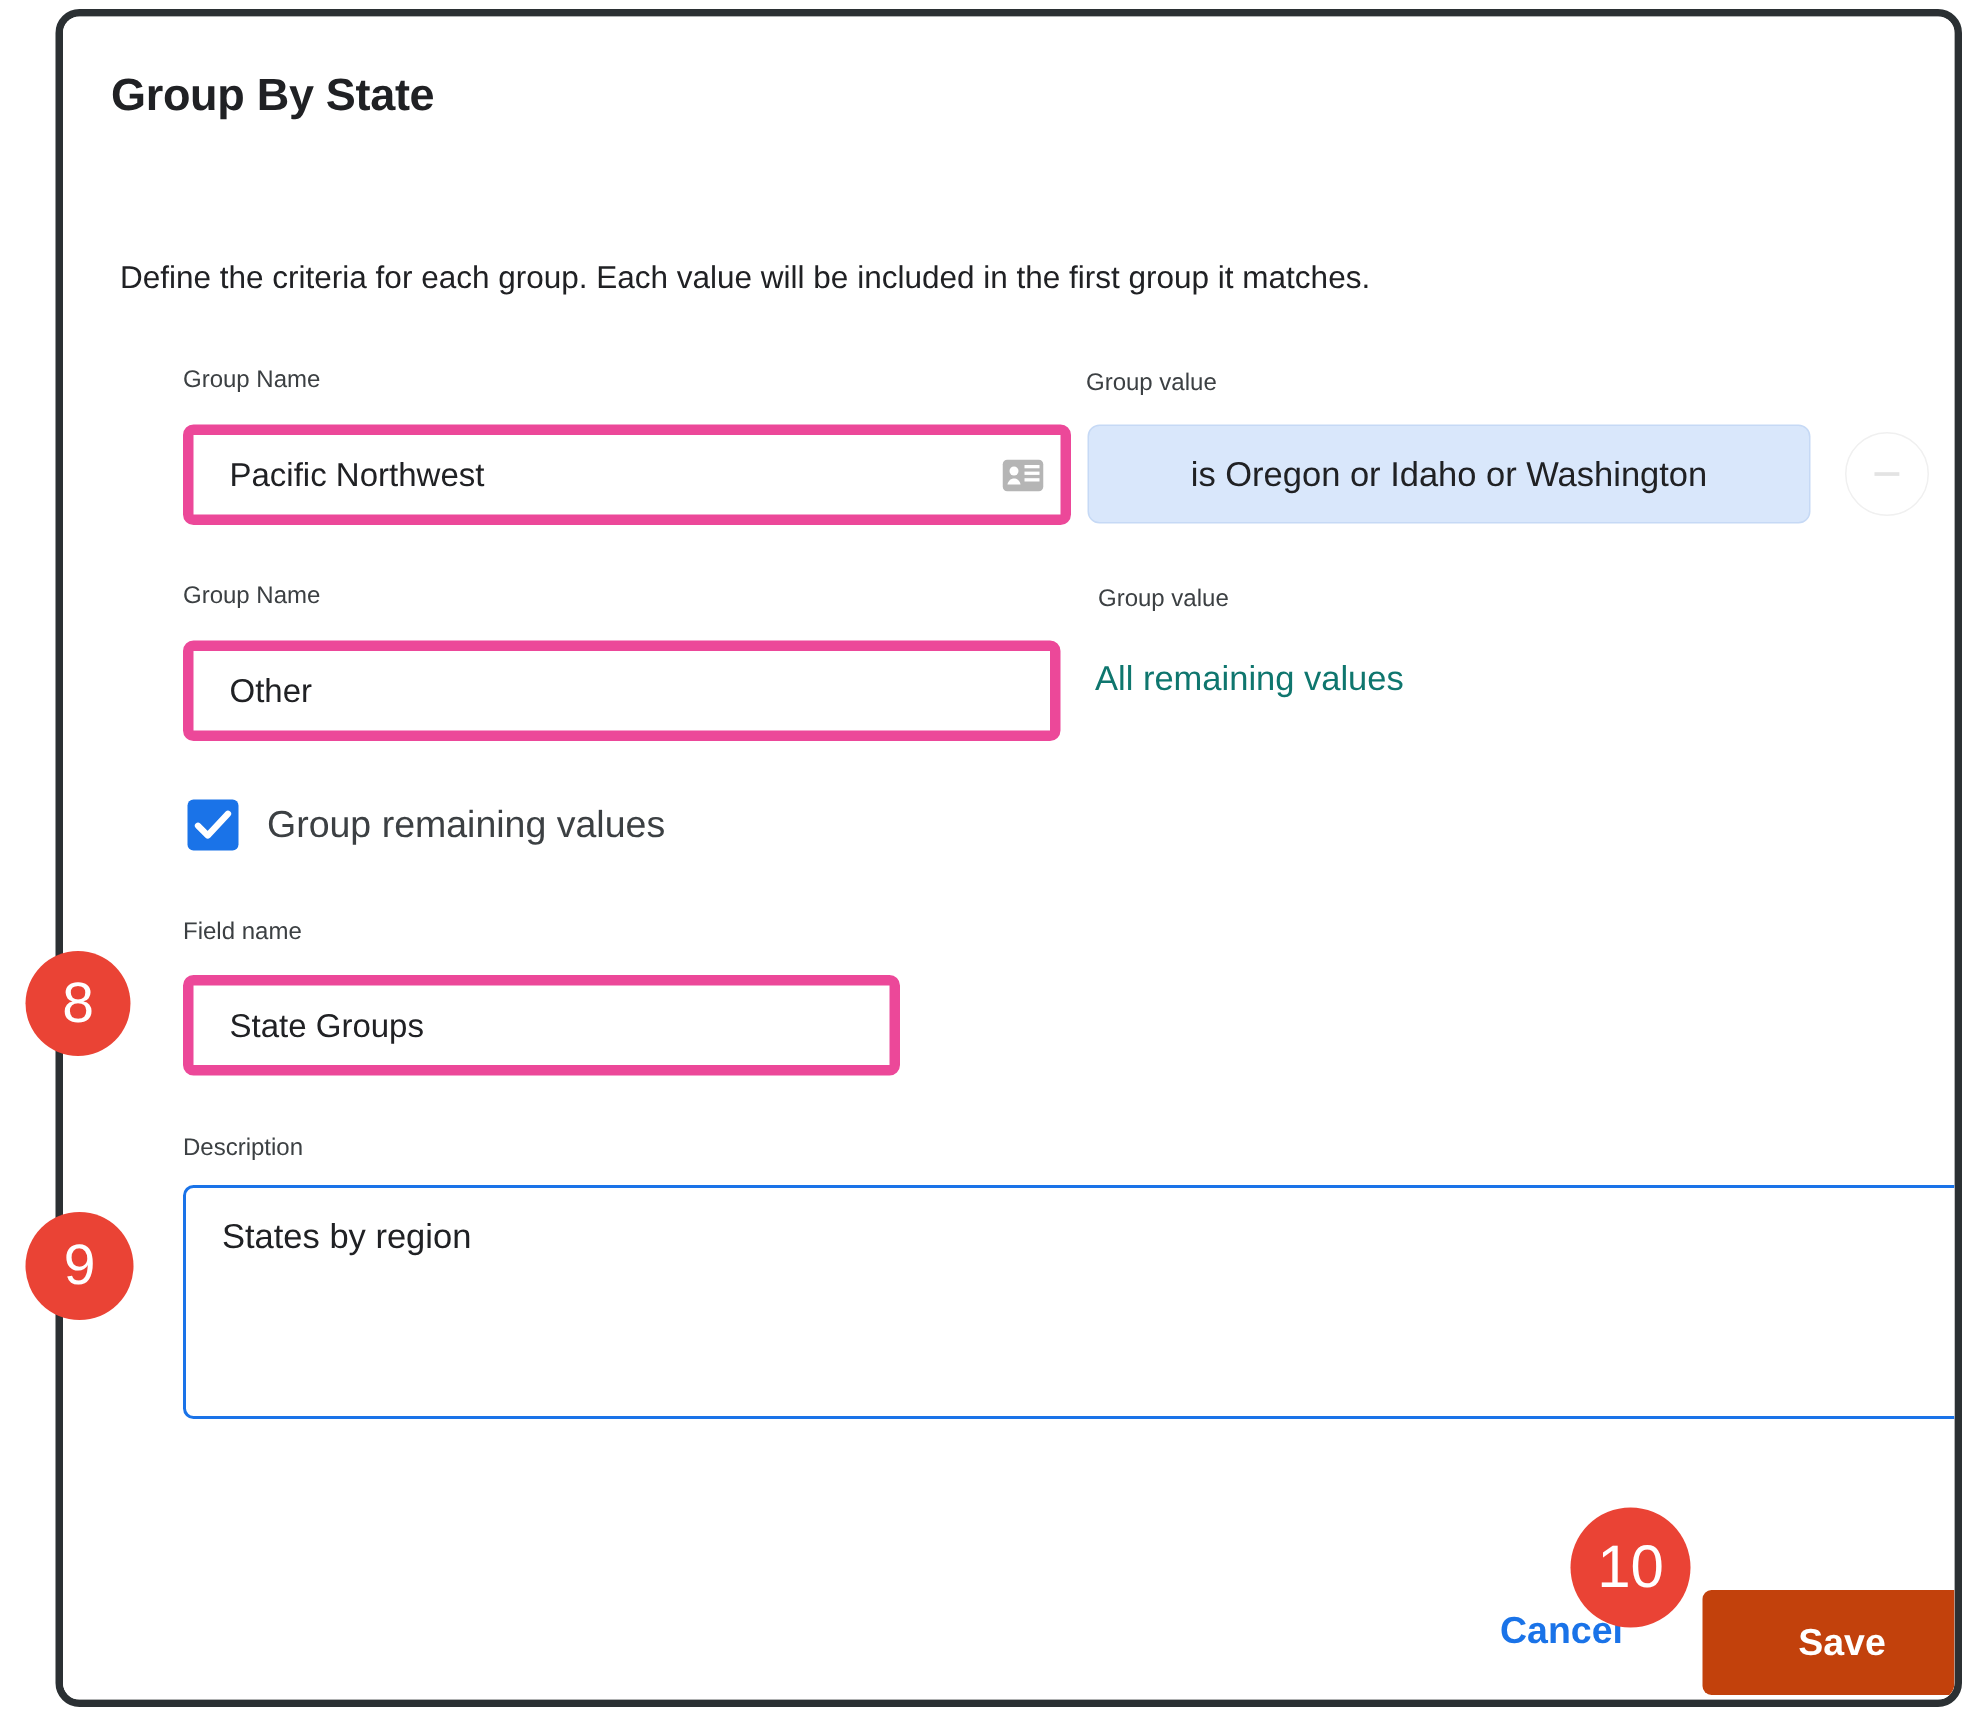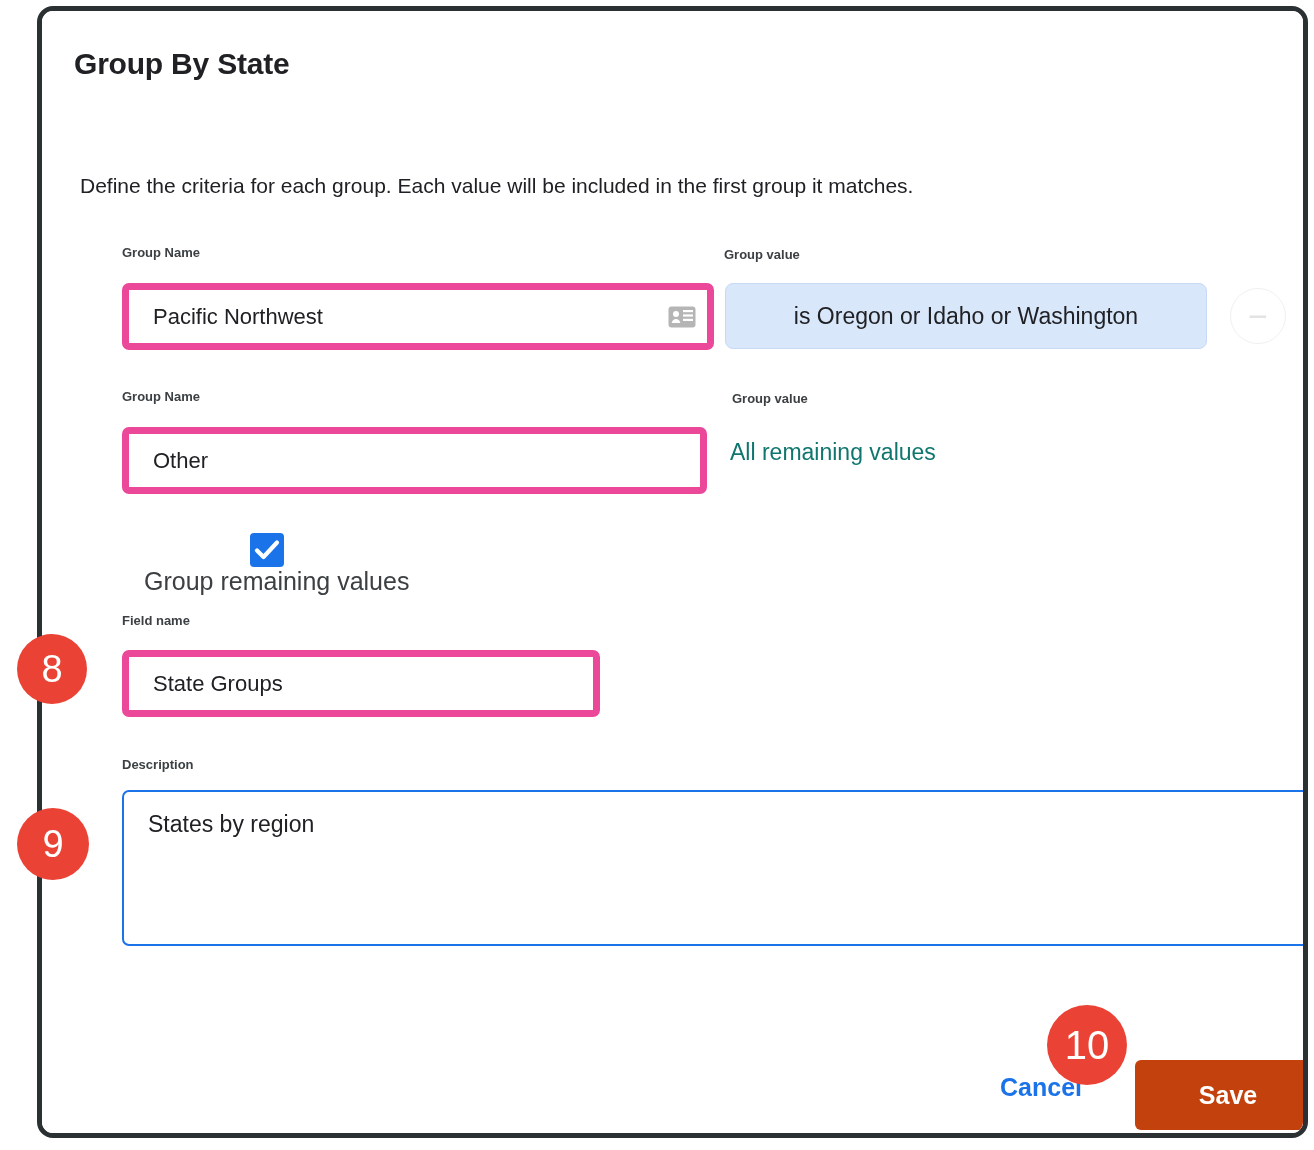--- a/index.html
+++ b/index.html
@@ -52,22 +52,22 @@
     position: absolute;
     left: 38px;
     top: 163px;
     font-size: 21px;
     color: #202124;
     white-space: nowrap;
   }
 
   .field-label {
     position: absolute;
-    font-size: 13px;
-    font-weight: bold;
+    font-size: 16px;
+    font-weight: normal;
     color: #3c4043;
     white-space: nowrap;
   }
 
   .text-input {
     position: absolute;
     box-sizing: border-box;
     border: 7px solid #ec4899;
     border-radius: 7px;
     background: #ffffff;
@@ -144,21 +144,20 @@
   }
   #remove-row-button .glyph { color: #e3e3e3; }
 
   
   #group-remaining-row {
     position: absolute;
     left: 83px;
     top: 522px;
     display: flex;
     align-items: center;
-    flex-direction: column;
   }
   #group-remaining-checkbox {
     width: 34px;
     height: 34px;
     border-radius: 4px;
     background: #1a73e8;
     position: relative;
     flex: 0 0 auto;
   }
   #group-remaining-checkbox svg { position: absolute; left: 4px; top: 5px; }

